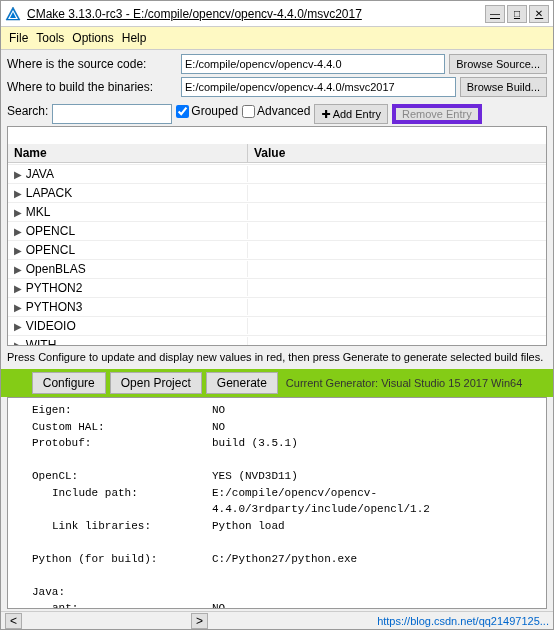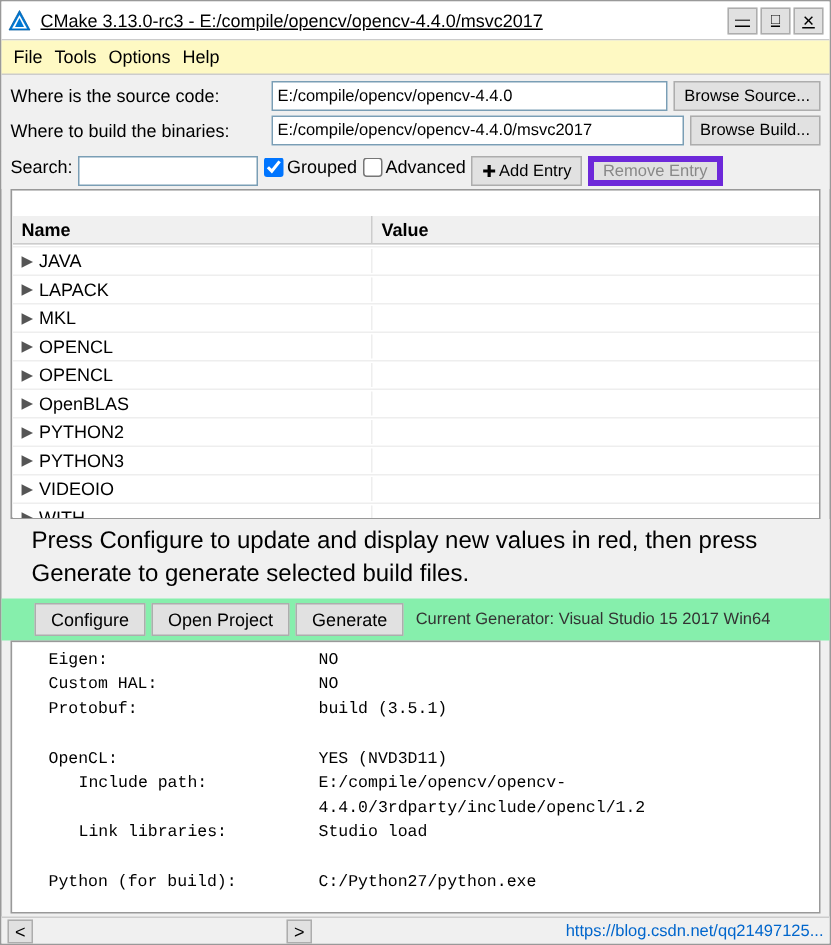--- a/index.html
+++ b/index.html
@@ -196,32 +196,32 @@
       color: #555;
       font-size: 10px;
     }
     .table-cell-value {
       flex: 1;
       font-size: 12px;
       padding: 1px 6px;
     }
     .status-bar {
       padding: 4px 6px;
-      font-size: 16px;
+      font-size: 11px;
       color: #000;
       background: #f0f0f0;
       line-height: 1.4;
-      margin-left: 14px;
     }
     .action-btns {
       display: flex;
       gap: 4px;
-      padding: 3px 22px;
-      background: #86efac;
-      align-items: center;
+      padding: 3px 6px;
+      background: #84cc16;
+      align-items: center;
+      justify-content: center;
     }
     .action-btn {
       height: 22px;
       padding: 0 10px;
       border: 1px solid #adadad;
       background: #e1e1e1;
       font-size: 12px;
       cursor: pointer;
     }
     .generator-label {
@@ -429,21 +429,21 @@
       <span class="log-line">NO</span>
       <span class="log-line log-indent">Protobuf:</span>
       <span class="log-line">build (3.5.1)</span>
       <span>&nbsp;</span>
         <span></span>
       <span class="log-line log-indent">OpenCL:</span>
       <span class="log-line">YES (NVD3D11)</span>
       <span class="log-line" style="padding-left:40px;">Include path:</span>
       <span class="log-line">E:/compile/opencv/opencv-4.4.0/3rdparty/include/opencl/1.2</span>
       <span class="log-line" style="padding-left:40px;">Link libraries:</span>
-      <span class="log-line">Studio load</span>
+      <span class="log-line">Python load</span>
       <span>&nbsp;</span>
         <span></span>
       <span class="log-line log-indent">Python (for build):</span>
       <span class="log-line">C:/Python27/python.exe</span>
       <span>&nbsp;</span>
         <span></span>
       <span class="log-line log-indent">Java:</span>
       <span class="log-line"></span>
       <span class="log-line" style="padding-left:40px;">ant:</span>
       <span class="log-line">NO</span>

